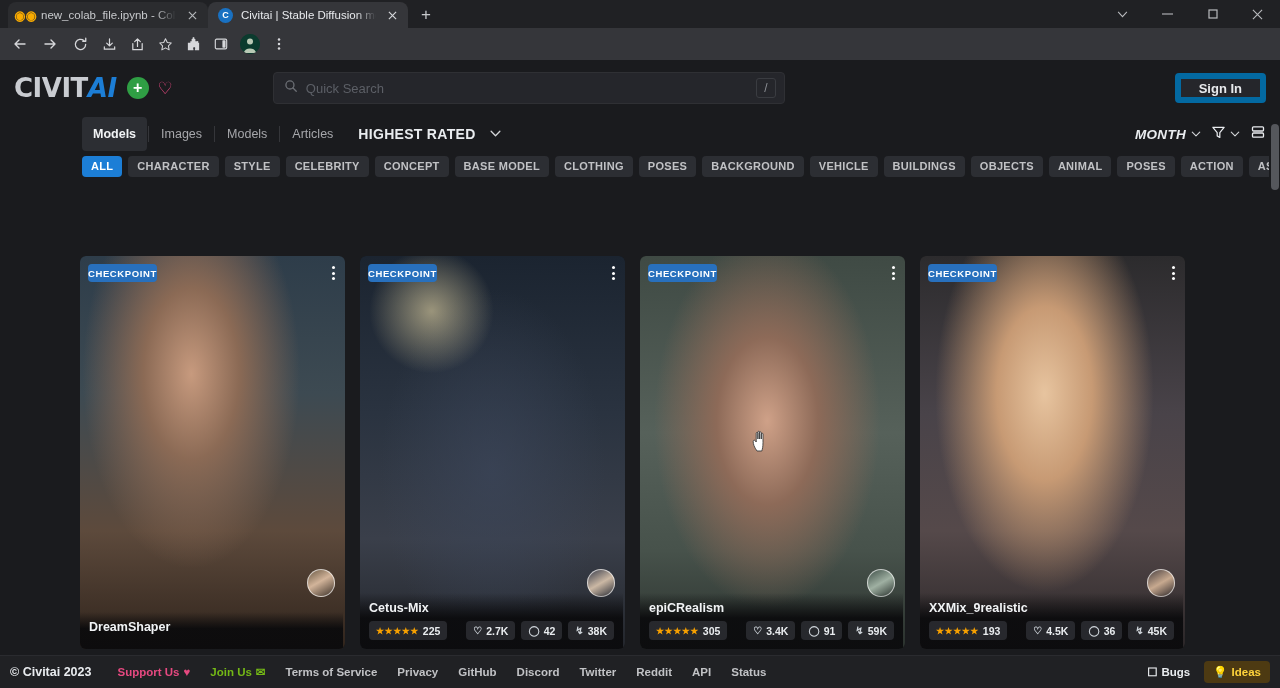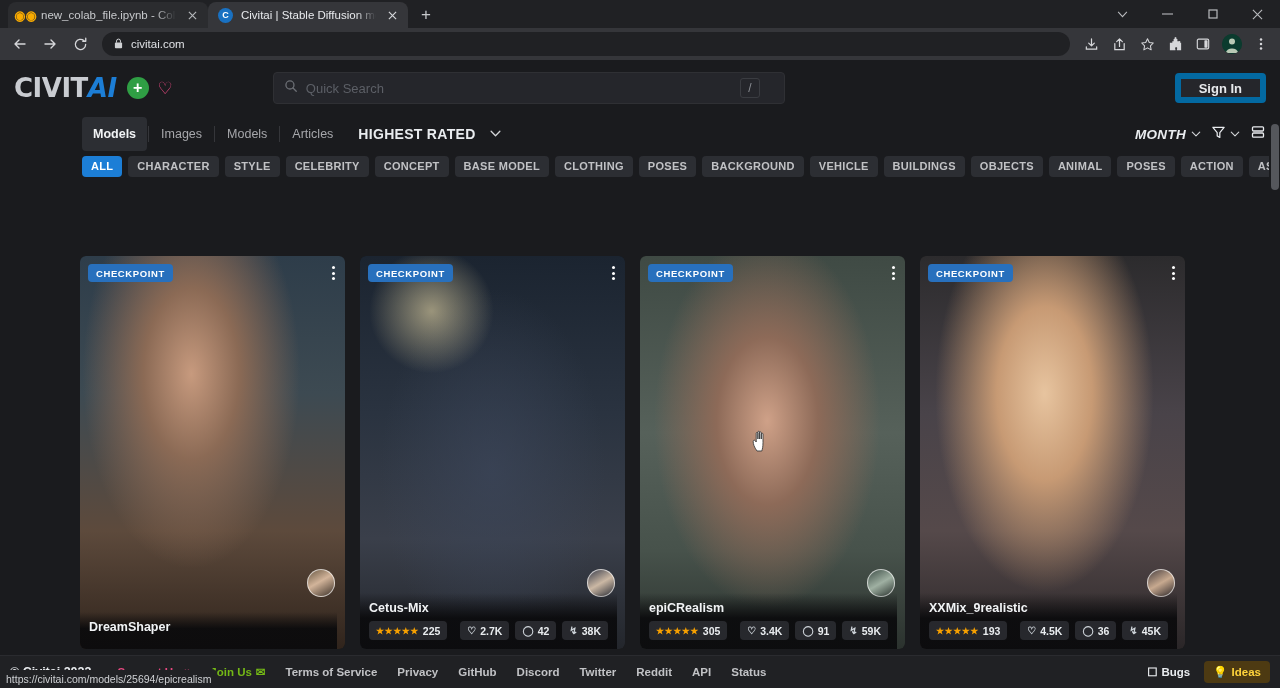--- a/index.html
+++ b/index.html
@@ -126,21 +126,21 @@
 
   .search-wrap {
     flex: 0 0 auto; width: 512px;
     margin-left: 100px;
     position: relative;
   }
   .search-box {
     height: 32px; background: #25262b;
     border: 1px solid #2f3034; border-radius: 4px;
     display: flex; align-items: center;
-    padding: 0 24px 0 10px; gap: 8px;
+    padding: 0 8px 0 10px; gap: 8px;
   }
   .search-ph { color: #5c5f66; font-size: 13px; flex: 1 1 auto; }
   .slash-key {
     width: 20px; height: 20px;
     border: 1px solid #3a3c41; border-radius: 3px;
     color: #8b8e94; font-size: 12px;
     display: flex; align-items: center; justify-content: center;
   }
   .signin-btn {
     margin-left: auto;
@@ -213,21 +213,21 @@
   .card {
     position: relative;
     width: 265px; height: 393px;
     border-radius: 6px;
     overflow: hidden;
     background: #111;
   }
   .card-img { position: absolute; inset: 0; }
   .badge-cp {
     position: absolute; top: 8px; left: 8px;
-    height: 18px; padding: 0 8px;
+    height: 18px; padding: 0 0;
     border-radius: 4px; background: #2870bd;
     color: #fff; font-size: 9.5px; font-weight: 700; letter-spacing: .6px;
     display: flex; align-items: center;
     z-index: 3;
   }
   .badge-upd {
     position: absolute; top: 0px; right: 0px;
     height: 18px; padding: 0 7px;
     border-radius: 0 0 0 4px; background: #e03131;
     color: #fff; font-size: 11px; font-weight: 600;
@@ -240,21 +240,21 @@
     z-index: 3;
   }
   .kebab i { width: 3px; height: 3px; border-radius: 50%; background: #fff; display:block; }
   .card-avatar {
     position: absolute; right: 10px; bottom: 52px;
     width: 28px; height: 28px; border-radius: 50%;
     border: 1.5px solid rgba(255,255,255,.65);
     overflow: hidden; z-index: 3;
   }
   .card-foot {
-    position: absolute; left: 0; right: 8px; bottom: 0;
+    position: absolute; left: 0; right: 2px; bottom: 0;
     padding: 8px 9px 9px;
     background: linear-gradient(to top, rgba(10,10,12,.92) 55%, rgba(10,10,12,0));
     z-index: 3;
   }
   .card-title {
     color: #f1f3f5; font-size: 12.5px; font-weight: 700;
     white-space: nowrap; overflow: hidden; text-overflow: ellipsis;
     margin-bottom: 6px;
   }
   .stats { display: flex; align-items: center; gap: 6px; }
@@ -406,29 +406,20 @@
       <svg width="16" height="16" viewBox="0 0 16 16">
           <path d="M3 8 H13 M9 4 L13 8 L9 12" stroke="#d6d7da" stroke-width="1.4" fill="none" stroke-linecap="round" stroke-linejoin="round"></path>
         </svg>
     </div>
     <div class="navbtn">
       <svg width="15" height="15" viewBox="0 0 16 16">
           <path d="M13.5 8 A5.5 5.5 0 1 1 11.6 3.8" stroke="#d6d7da" stroke-width="1.4" fill="none" stroke-linecap="round"></path>
           <path d="M13.6 1.3 L13.6 4.5 L10.4 4.5" stroke="#d6d7da" stroke-width="1.4" fill="none" stroke-linecap="round" stroke-linejoin="round"></path>
         </svg>
     </div>
-    <div class="omnibox">
-      <span>
-        <svg width="9" height="11" viewBox="0 0 10 12">
-            <rect x="1" y="5" width="8" height="6.2" rx="1" fill="#cfd1d4"></rect>
-            <path d="M2.8 5 V3.3 A2.2 2.2 0 0 1 7.2 3.3 V5" stroke="#cfd1d4" stroke-width="1.1" fill="none"></path>
-          </svg>
-      </span>
-      <span>civitai.com</span>
-    </div>
     <div class="tb-icons">
       <div class="tbicon">
         <svg width="15" height="15" viewBox="0 0 16 16">
             <path d="M8 2 V9 M5 6.5 L8 9.5 L11 6.5" stroke="#d6d7da" stroke-width="1.3" fill="none" stroke-linecap="round" stroke-linejoin="round"></path>
             <path d="M2.5 10.5 V13 H13.5 V10.5" stroke="#d6d7da" stroke-width="1.3" fill="none" stroke-linecap="round"></path>
           </svg>
       </div>
       <div class="tbicon">
         <svg width="15" height="15" viewBox="0 0 16 16">
             <path d="M3 7 V13.5 H13 V7" stroke="#d6d7da" stroke-width="1.3" fill="none" stroke-linecap="round"></path>
@@ -745,21 +736,20 @@
           <span>☐</span>
           <span>Bugs</span>
         </div>
         <div class="ideas-btn">
           <span>💡</span>
           <span>Ideas</span>
         </div>
       </div>
     </div>
 
-    <div class="statusbar">https://civitai.com/models/25694/epicrealism</div>
 
     <div class="scrollbar">
       <div class="scrollthumb"></div>
 
     </div>
 
     <div class="cursor">
       <svg width="18" height="24" viewBox="0 0 18 24">
         <path d="M6 22 C3 18 2.2 14.8 2.2 12.4 C2.2 11.2 3.4 10.8 4.1 11.6 L5.2 13 V4.2 C5.2 3.2 6.9 3.2 6.9 4.2 V10 V3 C6.9 2 8.6 2 8.6 3 V10 V3.6 C8.6 2.6 10.3 2.6 10.3 3.6 V10 V5 C10.3 4 12 4 12 5 V13.5 C12 18.2 11.4 19.8 10.8 22 Z" fill="#ffffff" stroke="#3b3b3b" stroke-width="0.9" stroke-linejoin="round"></path>
       </svg>

